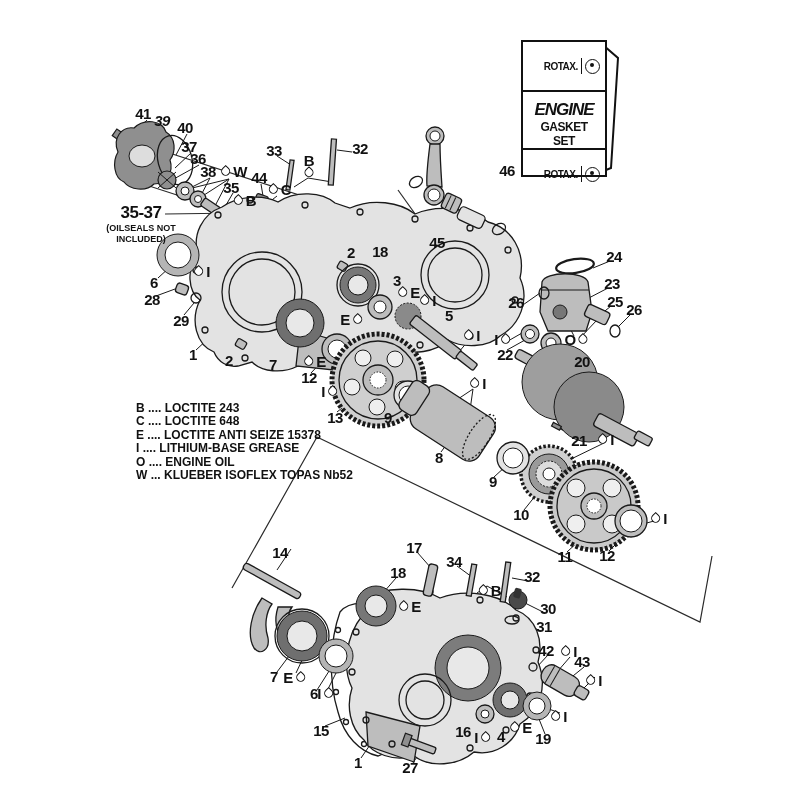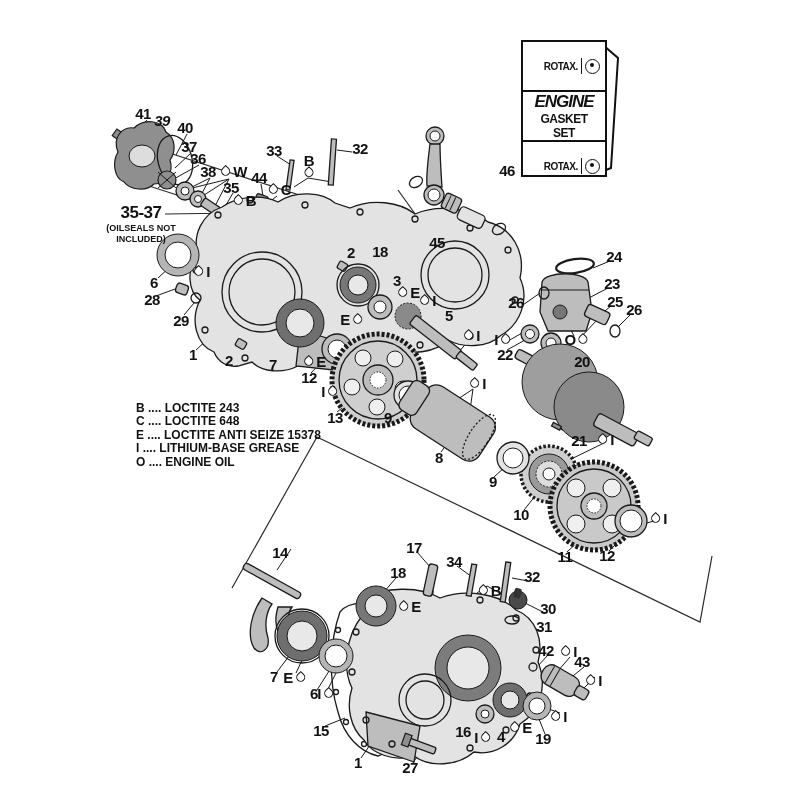--- a/index.html
+++ b/index.html
@@ -25,21 +25,21 @@
   #gbox{position:absolute;left:521px;top:40px;width:82px;height:133px;background:#fff;
         border:2.5px solid #111;display:flex;flex-direction:column;}
   .gbrand{display:flex;align-items:center;justify-content:flex-end;height:24px;
           padding:16px 5px;border-bottom:2.5px solid #111;}
   .gbrand.bot{border-bottom:none;border-top:2.5px solid #111;margin-top:auto;}
   .gbrand .bt{font-weight:700;font-size:10px;letter-spacing:-0.5px;}
   .glogo{width:13px;height:13px;border:1.3px solid #111;border-radius:50%;position:relative;flex:none;}
   .glogo::after{content:"";position:absolute;left:3.5px;top:3.5px;width:4px;height:4px;
         background:#111;border-radius:50%;}
   .gdiv{width:1.3px;height:16px;background:#111;margin:0 3px;}
-  .gmid{text-align:center;}
+  .gmid{text-align:center;padding-top:8px;}
   .gtitle{font-weight:700;font-style:italic;font-size:17px;letter-spacing:-1px;}
   .gsub{font-weight:700;font-size:12px;line-height:14px;letter-spacing:-0.5px;}
 </style>
 </head>
 <body>
 
 <div id="stage">
 
 <svg id="art" width="800" height="800" viewBox="0 0 800 800">
 
@@ -379,20 +379,21 @@
     <div class="sm">(OILSEALS NOT</div>
     <div class="sm">INCLUDED)</div>
   </div>
 
   <div id="legend">
       <div class="legend-row">B .... LOCTITE 243</div>
       <div class="legend-row">C .... LOCTITE 648</div>
       <div class="legend-row">E .... LOCTITE ANTI SEIZE 15378</div>
       <div class="legend-row">I .... LITHIUM-BASE GREASE</div>
       <div class="legend-row">O .... ENGINE OIL</div>
+      <div class="legend-row">W ... KLUEBER ISOFLEX TOPAS Nb52</div>
     </div>
 
   <div id="labels">
       <div class="lbl" style="left: 143px; top: 114px;">
         <span>41</span>
       </div>
       <div class="lbl" style="left: 162px; top: 121px; font-style: italic;">
         <span>39</span>
       </div>
       <div class="lbl" style="left: 185px; top: 128px;">

